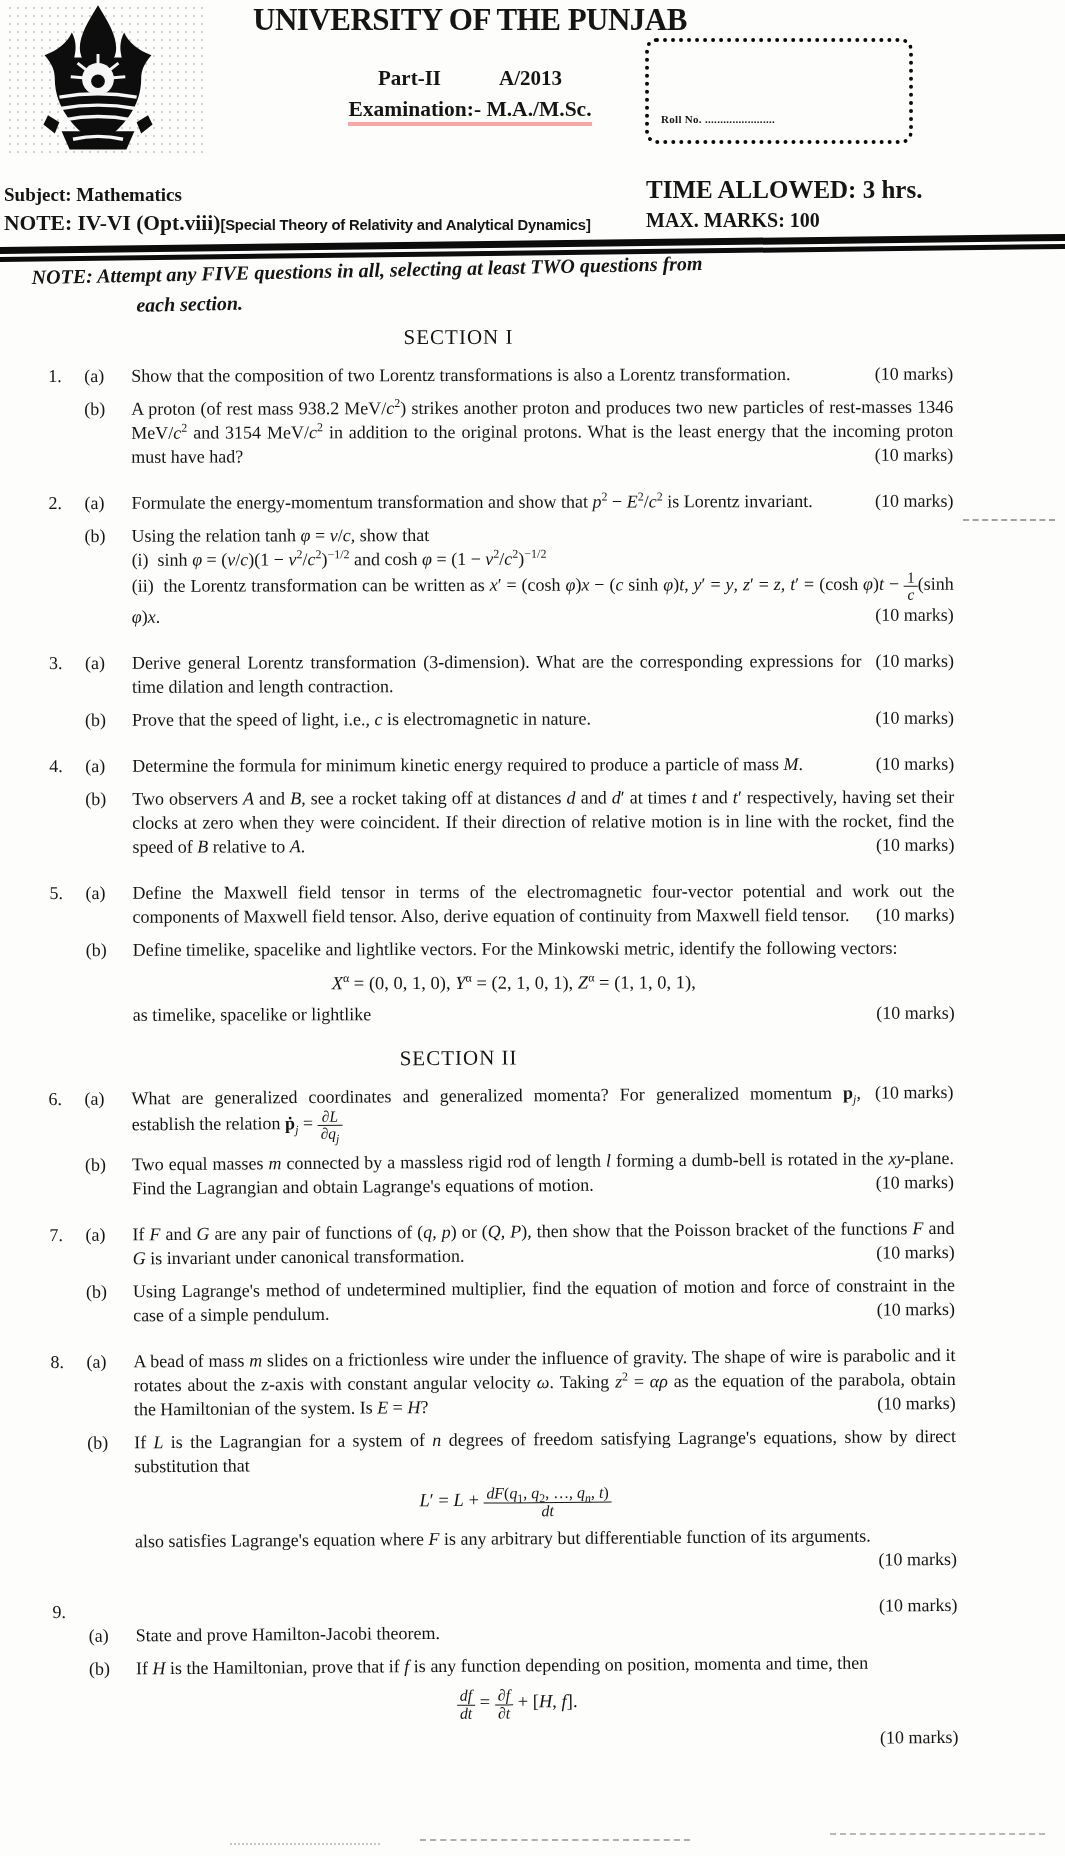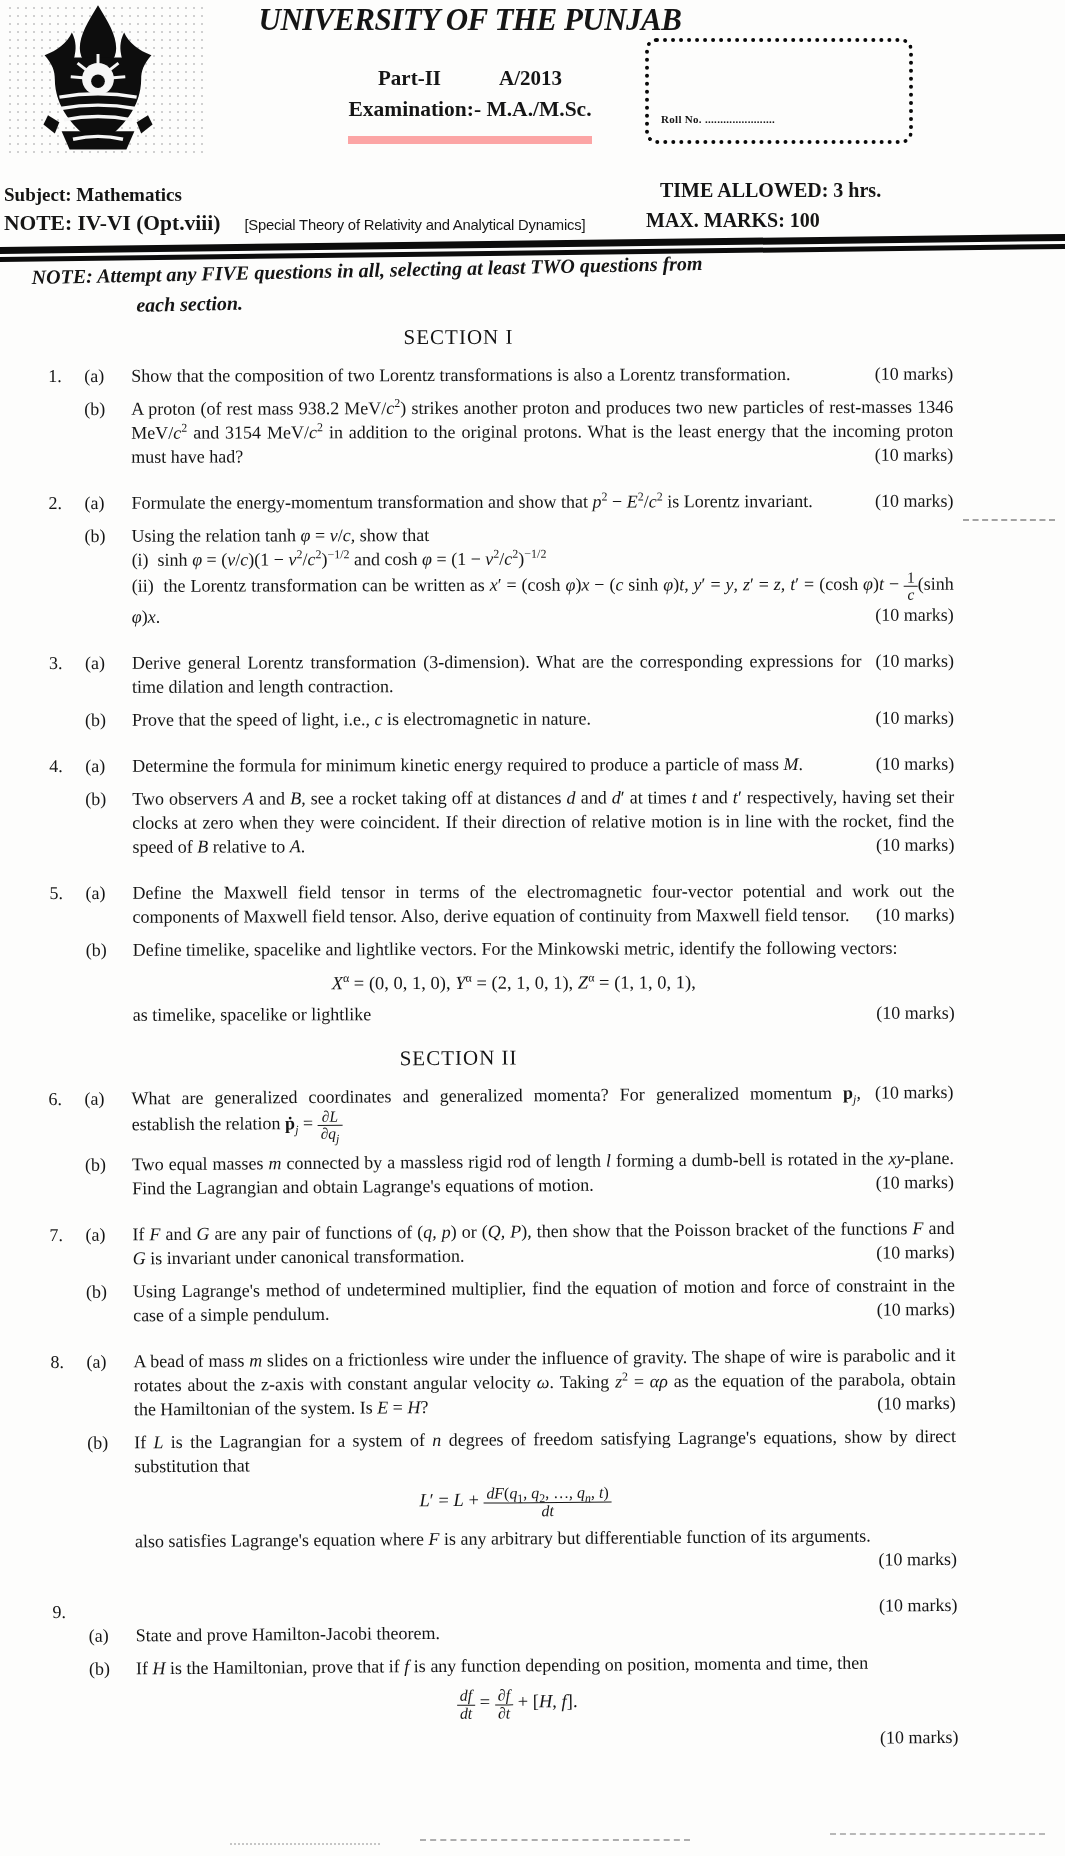--- a/index.html
+++ b/index.html
@@ -8,34 +8,34 @@
     background:#fdfdfc;color:#151515;
     font-family:"Liberation Serif","DejaVu Serif",serif;
     font-size:18px;line-height:24px;
   }
   
   .halftone{position:absolute;left:6px;top:4px;width:200px;height:152px;
     background-image:radial-gradient(#9a9a9a 1.1px,transparent 1.3px);
     background-size:8px 8px;opacity:.45;}
   .logo{position:absolute;left:14px;top:4px;width:168px;height:150px;}
   .title{position:absolute;left:225px;top:2px;width:490px;text-align:center;
-    font-size:31px;line-height:36px;font-weight:bold;font-style:italic;letter-spacing:-.5px;}
+    font-size:31px;line-height:36px;font-weight:bold;letter-spacing:-.5px;}
   .partrow{position:absolute;left:225px;top:66px;width:490px;display:flex;
     justify-content:center;gap:58px;font-size:21px;font-weight:bold;}
   .examrow{position:absolute;left:225px;top:97px;width:490px;text-align:center;}
   .examrow span{display:inline-block;font-size:21.5px;font-weight:bold;
-    border-bottom:8px solid #fca5a5;padding-bottom:15px;}
+    border-bottom:4px solid #fca5a5;padding-bottom:1px;}
   .rollbox{position:absolute;left:645px;top:38px;width:260px;height:98px;
     border:4.5px dotted #0a0a0a;border-radius:12px;}
   .rolllabel{position:absolute;left:12px;bottom:9px;font-size:11px;font-weight:bold;letter-spacing:.3px;}
   .subject{position:absolute;left:4px;top:183px;font-size:19px;font-weight:bold;}
-  .time{position:absolute;left:646px;top:178px;font-size:20px;font-weight:bold;margin-left:14px;}
+  .time{position:absolute;left:646px;top:178px;font-size:25px;font-weight:bold;}
   .paperrow{position:absolute;left:4px;top:211px;font-size:21.5px;font-weight:bold;white-space:nowrap;}
   .paper-bracket{font-family:"Liberation Sans","DejaVu Sans",sans-serif;
-    font-size:14.8px;letter-spacing:-.2px;font-weight:normal;margin-left:24px;}
+    font-size:14.8px;letter-spacing:-.2px;font-weight:bold;}
   .maxmarks{position:absolute;left:646px;top:208px;font-size:20px;font-weight:bold;}
   .rule{position:absolute;left:-4px;top:247px;width:1080px;transform:rotate(-.7deg);transform-origin:left center;}
   .rule .b1{height:7px;background:#0c0c0c;}
   .rule .b2{height:5px;background:#0c0c0c;margin-top:3px;}
   
   .main{position:absolute;left:48px;top:262px;width:905px;}
   .note{font-weight:bold;font-style:italic;font-size:20px;line-height:30px;
     margin-left:-16px;transform:rotate(-1.2deg);transform-origin:left center;margin-bottom:4px;}
   .note .l2{margin-left:104px;}
   .shead{text-align:center;font-size:21px;letter-spacing:1px;margin:2px 0 14px;

